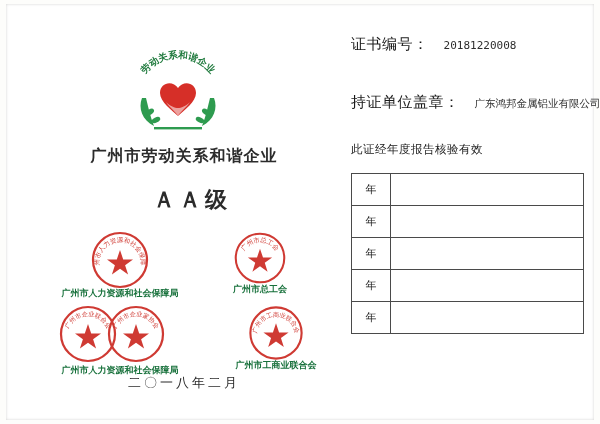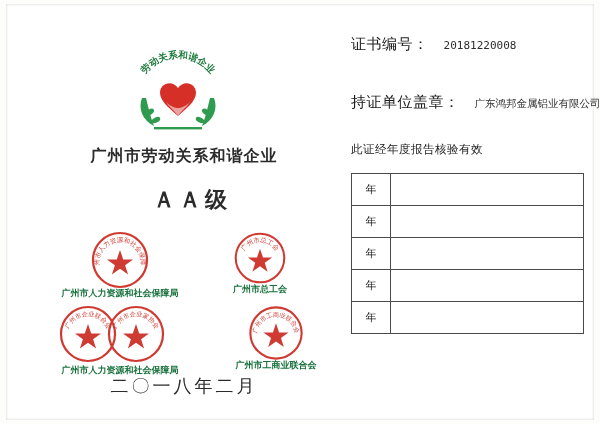--- a/index.html
+++ b/index.html
@@ -101,21 +101,21 @@
     font-weight: bold;
     margin-top: -3px;
     white-space: nowrap;
   }
   .date-line {
     position: absolute;
     left: 0;
     top: 352px;
     width: 320px;
     text-align: center;
-    font-size: 18px;
+    font-size: 13px;
     letter-spacing: 3px;
     color: #2b2b2b;
   }
 
   
   .field {
     position: relative;
     margin-bottom: 26px;
     height: 16px;
     white-space: nowrap;

